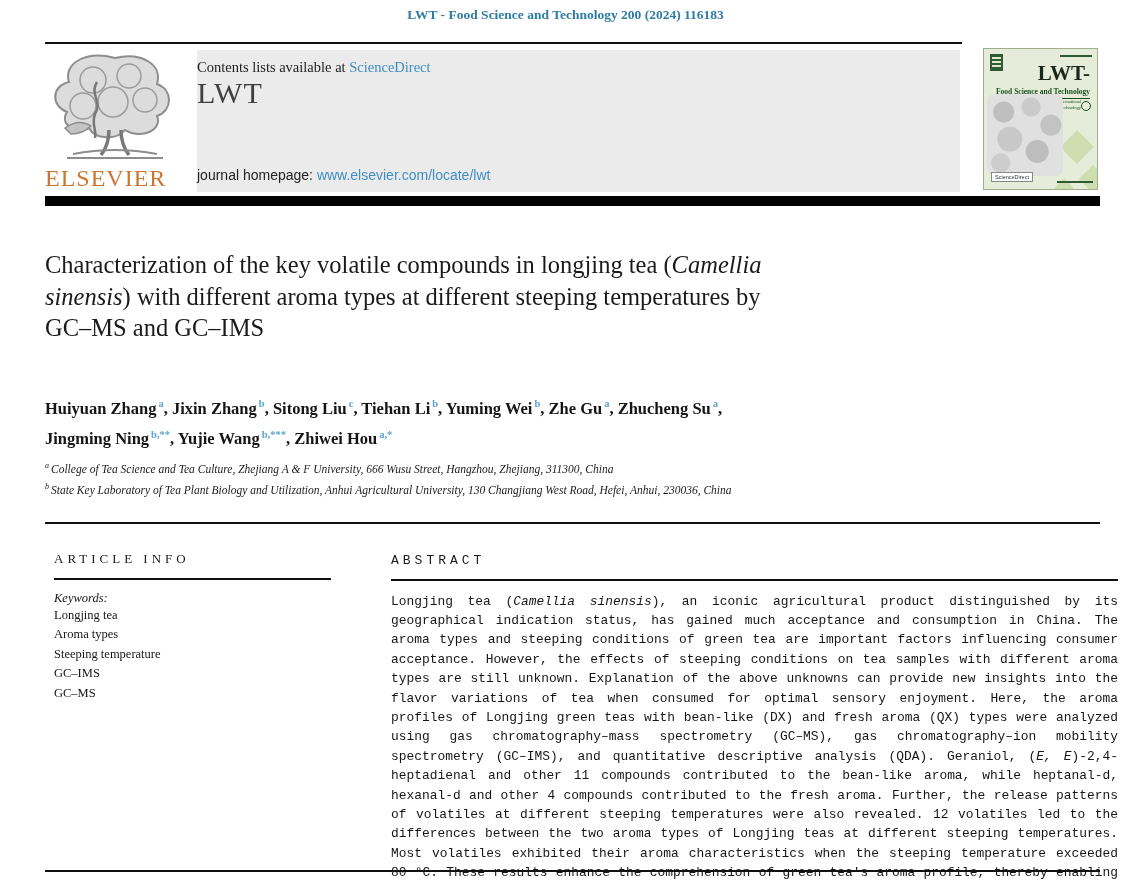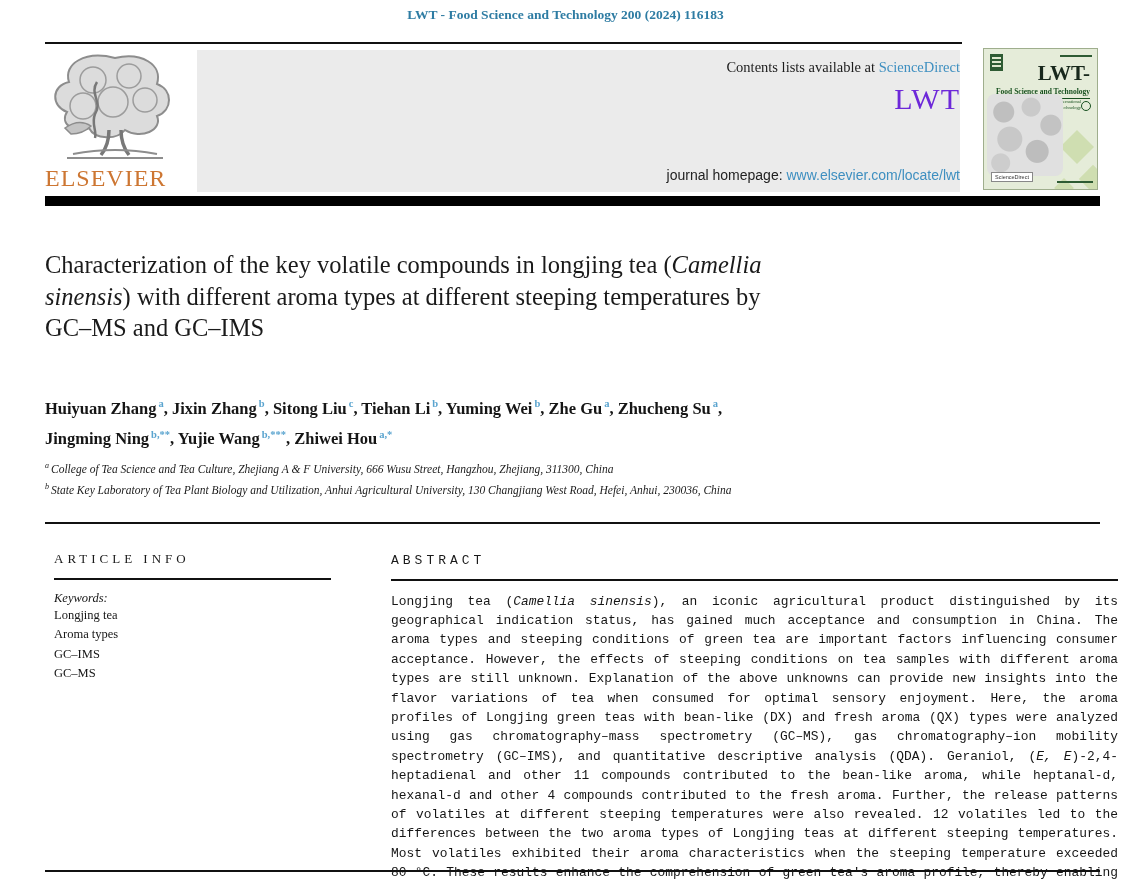--- a/index.html
+++ b/index.html
@@ -9,24 +9,24 @@
   
   .journal-line { position:absolute; top:7px; left:0; width:100%; text-align:center;
                   font-size:13.5px; color:#2e7ca3;font-weight:bold; }
   .rule-top { position:absolute; top:42px; left:45px; width:917px; height:1.5px; background:#111; }
 
   
   .elsevier-block { position:absolute; left:45px; top:50px; width:145px; height:142px;font-family:Liberation Serif, serif; }
   .elsevier-word { position:absolute; bottom:0; left:0; font-size:24px; color:#cd7632;
                    letter-spacing:1px; }
   .banner-box { position:absolute; left:197px; top:50px; width:763px; height:142px;
-                background:#ebebeb; text-align:right; }
+                background:#ebebeb; text-align:left; }
   .contents-line { margin-top:9px; font-size:14.5px; color:#1c1c1c; }
   .link { color:#3e8fc0; text-decoration:none; cursor:pointer; }
-  .lwt-name { margin-top:6px; font-size:30px; color:#6d28d9; letter-spacing:1px; }
+  .lwt-name { margin-top:0; font-size:30px; color:#404040; letter-spacing:1px; }
   .homepage-line { position:absolute; bottom:9px; left:0; width:100%;
                    font-family:"Liberation Sans", sans-serif; font-size:14px; color:#222; }
 
   
   .cover { position:absolute; left:983px; top:48px; width:115px; height:142px;
            background:#e5ecd9; border:1px solid #9fae8d; box-sizing:border-box; overflow:hidden; }
   .cover-minilogo { position:absolute; left:6px; top:5px; width:13px; height:17px; background:#2e5b33; }
   .cover-minilogo:after { content:""; position:absolute; left:2px; top:3px; width:9px; height:2px; background:#dfe8cf;
                           box-shadow:0 4px 0 #dfe8cf, 0 8px 0 #dfe8cf; }
   .cover-topbar { position:absolute; right:5px; top:6px; width:32px; height:2px; background:#2e5b33; }
@@ -159,20 +159,21 @@
 </div>
 
 <div class="rule-mid"></div>
 
 <div class="leftcol">
   <div class="sec-header">ARTICLE INFO</div>
   <div class="sec-rule" style="width:277px;"></div>
   <div class="kw-label">Keywords:</div>
   <div class="kw-item">Longjing tea</div>
   <div class="kw-item">Aroma types</div>
+  <div class="kw-item">Steeping temperature</div>
   <div class="kw-item">GC–IMS</div>
   <div class="kw-item">GC–MS</div>
 </div>
 
 <div class="rightcol">
   <div class="sec-header">ABSTRACT</div>
   <div class="sec-rule"></div>
   <p class="abstract-text"><span>Longjing tea (</span><span class="it">Camellia sinensis</span><span>), an iconic agricultural product distinguished by its geographical indication status, has gained much acceptance and consumption in China. The aroma types and steeping conditions of green tea are important factors influencing consumer acceptance. However, the effects of steeping conditions on tea samples with different aroma types are still unknown. Explanation of the above unknowns can provide new insights into the flavor variations of tea when consumed for optimal sensory enjoyment. Here, the aroma profiles of Longjing green teas with bean-like (DX) and fresh aroma (QX) types were analyzed using gas chromatography–mass spectrometry (GC–MS), gas chromatography–ion mobility spectrometry (GC–IMS), and quantitative descriptive analysis (QDA). Geraniol, (</span><span class="it">E, E</span><span>)-2,4-heptadienal and other 11 compounds contributed to the bean-like aroma, while heptanal-d, hexanal-d and other 4 compounds contributed to the fresh aroma. Further, the release patterns of volatiles at different steeping temperatures were also revealed. 12 volatiles led to the differences between the two aroma types of Longjing teas at different steeping temperatures. Most volatiles exhibited their aroma characteristics when the steeping temperature exceeded 80 °C. These results enhance the comprehension of green tea's aroma profile, thereby enabling consumers to approach tea drinking from a more scientific perspective.</span></p>
 </div>
 

